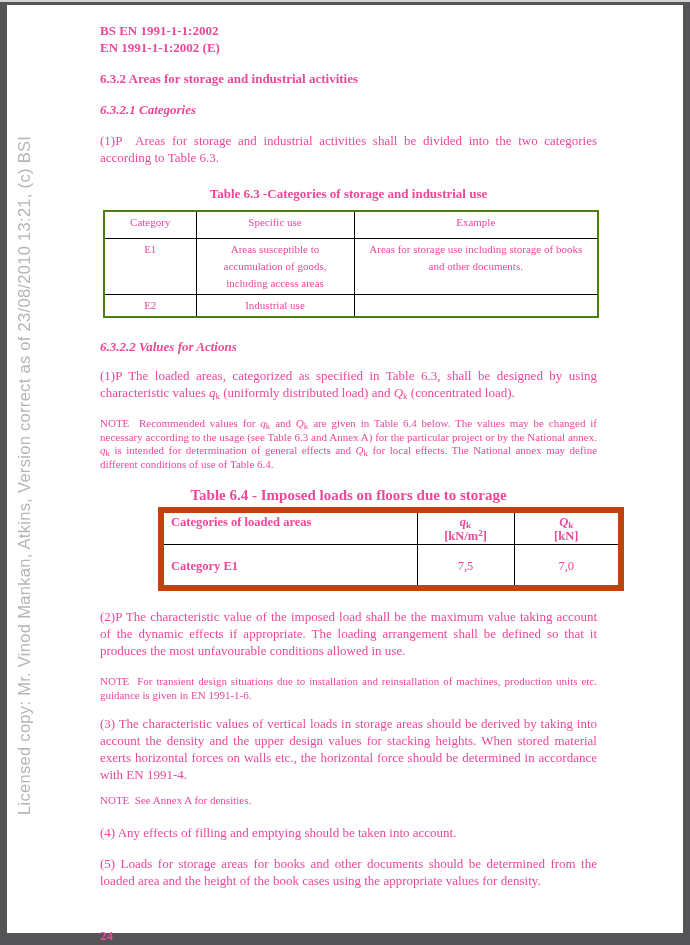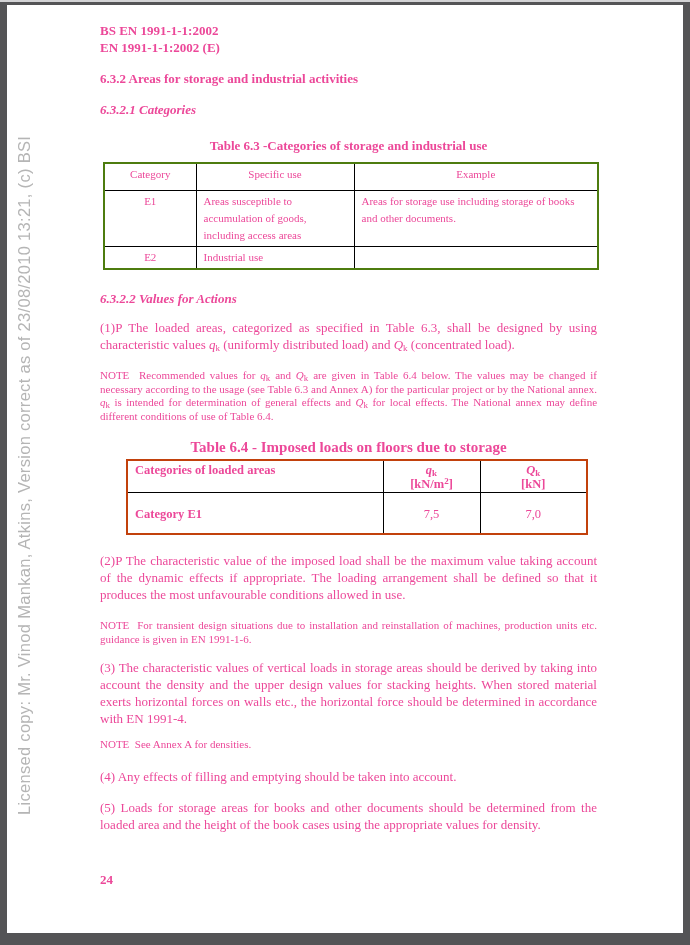--- a/index.html
+++ b/index.html
@@ -37,24 +37,24 @@
   .doc-ref div { line-height:17px; }
   .h-bold { font-weight:bold; margin-top:14px; }
   .h-bolditalic { font-weight:bold; font-style:italic; margin-top:14px; }
   p { margin:0; }
   .body-p { margin-top:14px; text-align:justify; }
   .note-p { margin-top:16px; font-size:11px; line-height:13.5px; text-align:justify; }
   .tbl-title { margin-top:19px; font-weight:bold; text-align:center; }
   .tbl-title-64 { margin-top:16px; font-weight:bold; text-align:center; font-size:15px; }
   table { border-collapse:collapse; table-layout:fixed; }
   .t63 { margin-left:3px; margin-top:8px; width:494px; border:2px solid #4d7c0f; font-size:11px; }
-  .t63 td { border:1px solid #000; padding:2px 7px; vertical-align:top; line-height:17px; }
+  .t63 td { border:1px solid #000; padding:2px 7px; vertical-align:top; line-height:17px;text-align:center; }
   .t63 .hdr td { text-align:center; height:22px; }
   .t63 .cat-cell { text-align:center; }
-  .t64 { margin-left:26px; margin-top:3px; width:460px; border:2px solid #c2410c; font-size:12.5px; }
+  .t64 { margin-left:58px; margin-top:3px; width:460px; border:6px solid #c2410c; font-size:12.5px; }
   .t64 td { border:1px solid #000; padding:1px 7px; line-height:13.5px; }
   .t64 .hdr td { font-weight:bold; vertical-align:top; padding-top:3px; }
   .t64 .hdr .sym-cell { text-align:center; }
   .t64 .data td { vertical-align:bottom; height:27px; padding-bottom:12px; }
   .t64 .val-cell { text-align:center; }
   sub { font-size:9px; vertical-align:-2px; line-height:0; }
   sup { font-size:9px; vertical-align:4px; line-height:0; }
   .page-num { font-weight:bold; margin-top:38px; }
 </style>
 </head>
@@ -70,20 +70,21 @@
 
     <div class="doc-ref">
       <div>BS EN 1991-1-1:2002</div>
       <div>EN 1991-1-1:2002 (E)</div>
     </div>
 
     <p class="h-bold">6.3.2 Areas for storage and industrial activities</p>
 
     <p class="h-bolditalic">6.3.2.1 Categories</p>
 
+    <p class="body-p">(1)P&nbsp; Areas for storage and industrial activities shall be divided into the two categories according to Table 6.3.</p>
 
     <p class="tbl-title">Table 6.3 -Categories of storage and industrial use</p>
 
     <table class="t63">
       <colgroup>
           <col style="width:92px">
           <col style="width:158px">
           <col style="width:244px">
         </colgroup>
       <tbody>

